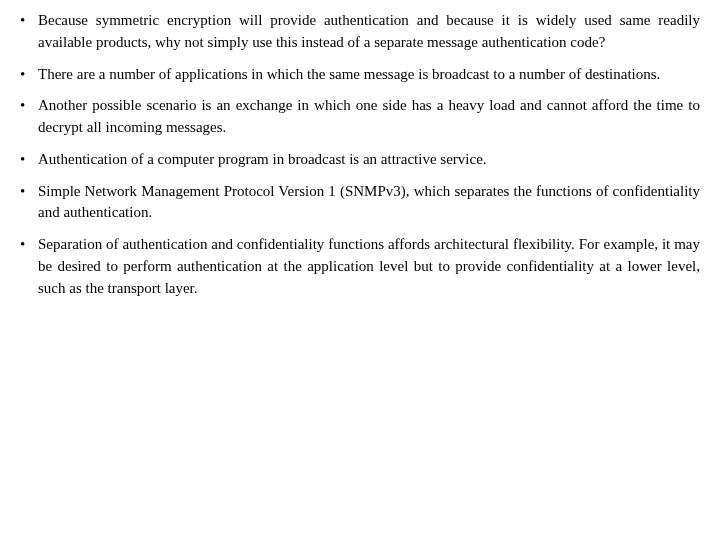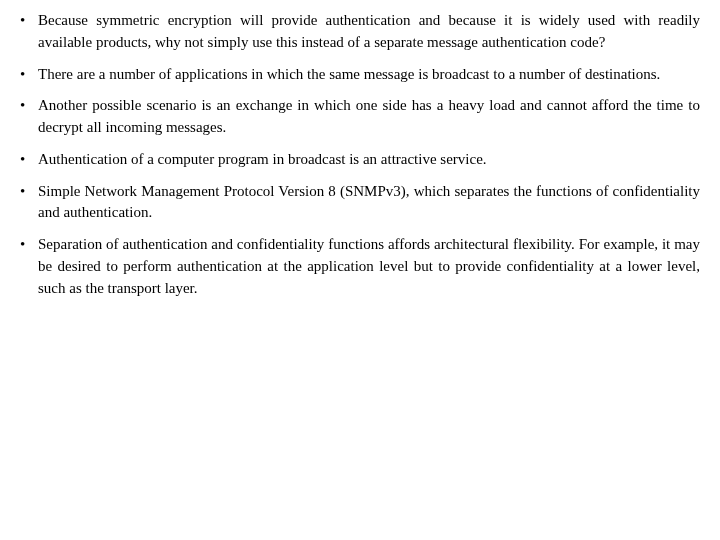--- a/index.html
+++ b/index.html
@@ -40,36 +40,36 @@
       text-align: justify;
     }
   </style>
 </head>
 <body>
 
 <div class="content">
   <ul>
   <li>
         <span class="bullet">•</span>
-        <span class="text">Because symmetric encryption will provide authentication and because it is widely used with readily available products, why not simply use this instead of a separate message authentication code?</span>
+        <span class="text">Because symmetric encryption will provide authentication and because it is widely used same readily available products, why not simply use this instead of a separate message authentication code?</span>
       </li>
       <li>
         <span class="bullet">•</span>
         <span class="text">There are a number of applications in which the same message is broadcast to a number of destinations.</span>
       </li>
       <li>
         <span class="bullet">•</span>
         <span class="text">Another possible scenario is an exchange in which one side has a heavy load and cannot afford the time to decrypt all incoming messages.</span>
       </li>
       <li>
         <span class="bullet">•</span>
         <span class="text">Authentication of a computer program in broadcast is an attractive service.</span>
       </li>
       <li>
         <span class="bullet">•</span>
-        <span class="text">Simple Network Management Protocol Version 8 (SNMPv3), which separates the functions of confidentiality and authentication.</span>
+        <span class="text">Simple Network Management Protocol Version 1 (SNMPv3), which separates the functions of confidentiality and authentication.</span>
       </li>
       <li>
         <span class="bullet">•</span>
         <span class="text">Separation of authentication and confidentiality functions affords architectural flexibility. For example, it may be desired to perform authentication at the application level but to provide confidentiality at a lower level, such as the transport layer.</span>
       </li>
     </ul>
 </div>
 
 </body></html>

